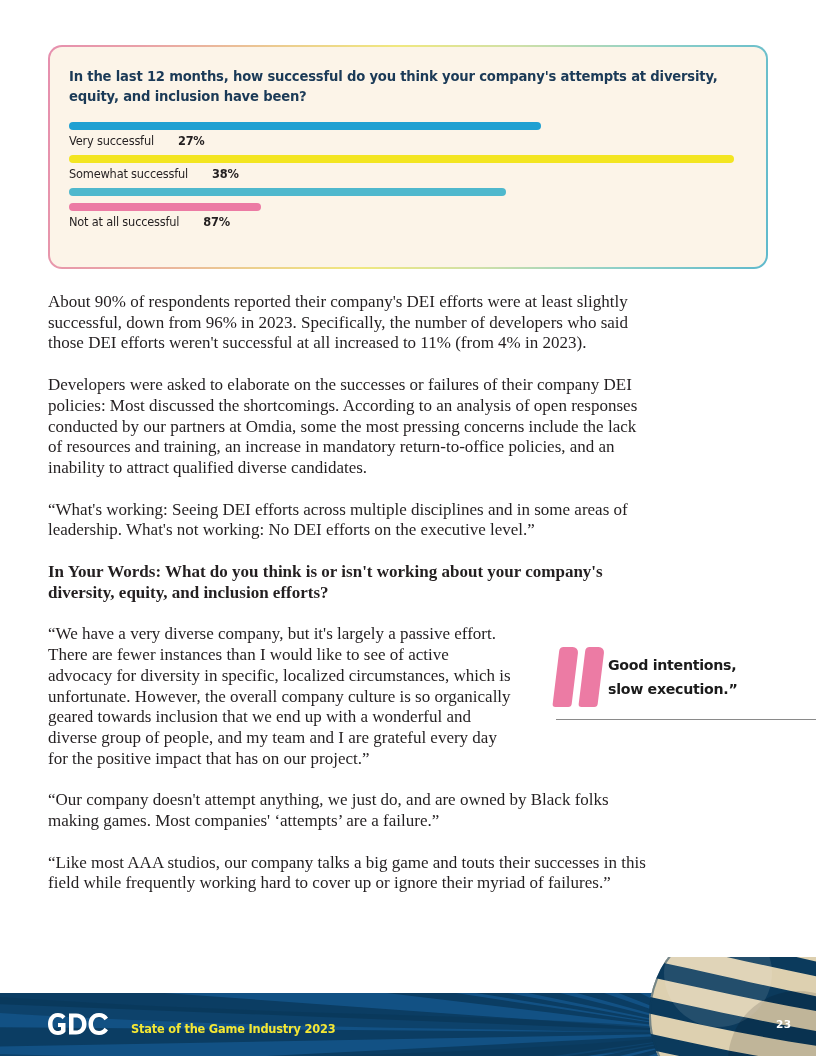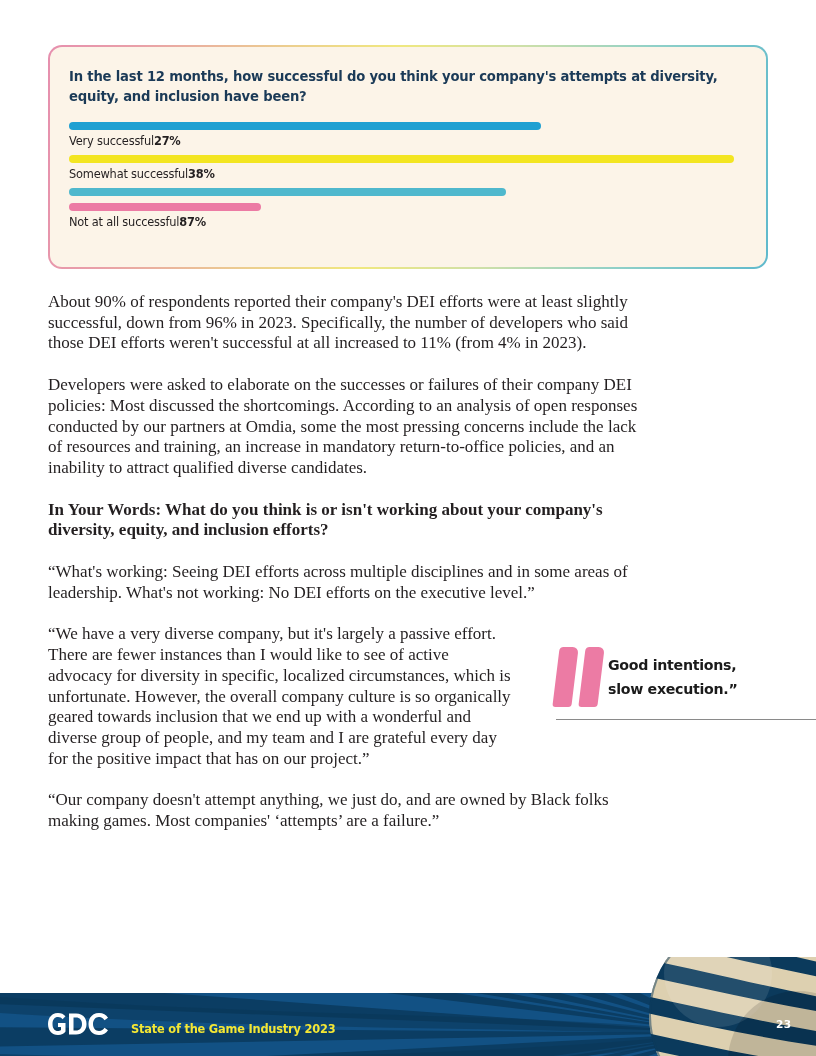--- a/index.html
+++ b/index.html
@@ -67,21 +67,21 @@
   .bar-label {
     font-family: "DejaVu Sans", sans-serif;
     font-size: 11.4px;
     color: #231f20;
     margin-top: 4px;
     white-space: nowrap;
     letter-spacing: -0.2px;
   }
   .bar-label .pct {
     font-weight: bold;
-    margin-left: 0;
+    margin-left: 24px;
   }
 
   
   .content {
     position: absolute;
     left: 48px;
     top: 292px;
     width: 600px;
   }
   p.body {
@@ -216,24 +216,25 @@
           </div>
           <div class="bar-label"><span>Not at all successful</span><span class="pct">87%</span></div>
         </div>
       </div>
   </div>
 </div>
 
 <div class="content" id="content">
     <p class="body wide">About 90% of respondents reported their company's DEI efforts were at least slightly successful, down from 96% in 2023. Specifically, the number of developers who said those DEI efforts weren't successful at all increased to 11% (from 4% in 2023).</p>
     <p class="body wide">Developers were asked to elaborate on the successes or failures of their company DEI policies: Most discussed the shortcomings. According to an analysis of open responses conducted by our partners at Omdia, some the most pressing concerns include the lack of resources and training, an increase in mandatory return-to-office policies, and an inability to attract qualified diverse candidates.</p>
+    <p class="body wide">“What's working: Seeing DEI efforts across multiple disciplines and in some areas of leadership. What's not working: No DEI efforts on the executive level.”</p>
     <p class="body wide lead">In Your Words: What do you think is or isn't working about your company's diversity, equity, and inclusion efforts?</p>
-    <p class="body wide">“What's working: Seeing DEI efforts across multiple disciplines and in some areas of leadership. What's not working: No DEI efforts on the executive level.”</p>
     <p class="body narrow">“We have a very diverse company, but it's largely a passive effort. There are fewer instances than I would like to see of active advocacy for diversity in specific, localized circumstances, which is unfortunate. However, the overall company culture is so organically geared towards inclusion that we end up with a wonderful and diverse group of people, and my team and I are grateful every day for the positive impact that has on our project.”</p>
     <p class="body wide">“Our company doesn't attempt anything, we just do, and are owned by Black folks making games. Most companies' ‘attempts’ are a failure.”</p>
+    <p class="body wide">“Like most AAA studios, our company talks a big game and touts their successes in this field while frequently working hard to cover up or ignore their myriad of failures.”</p>
   </div>
 
 <div class="pullquote">
   <div class="pq-inner">
     <div class="pq-marks">
       <span class="m1"></span>
         <span class="m2"></span>
     </div>
     <div class="pq-text">
       <div>Good intentions,</div>

